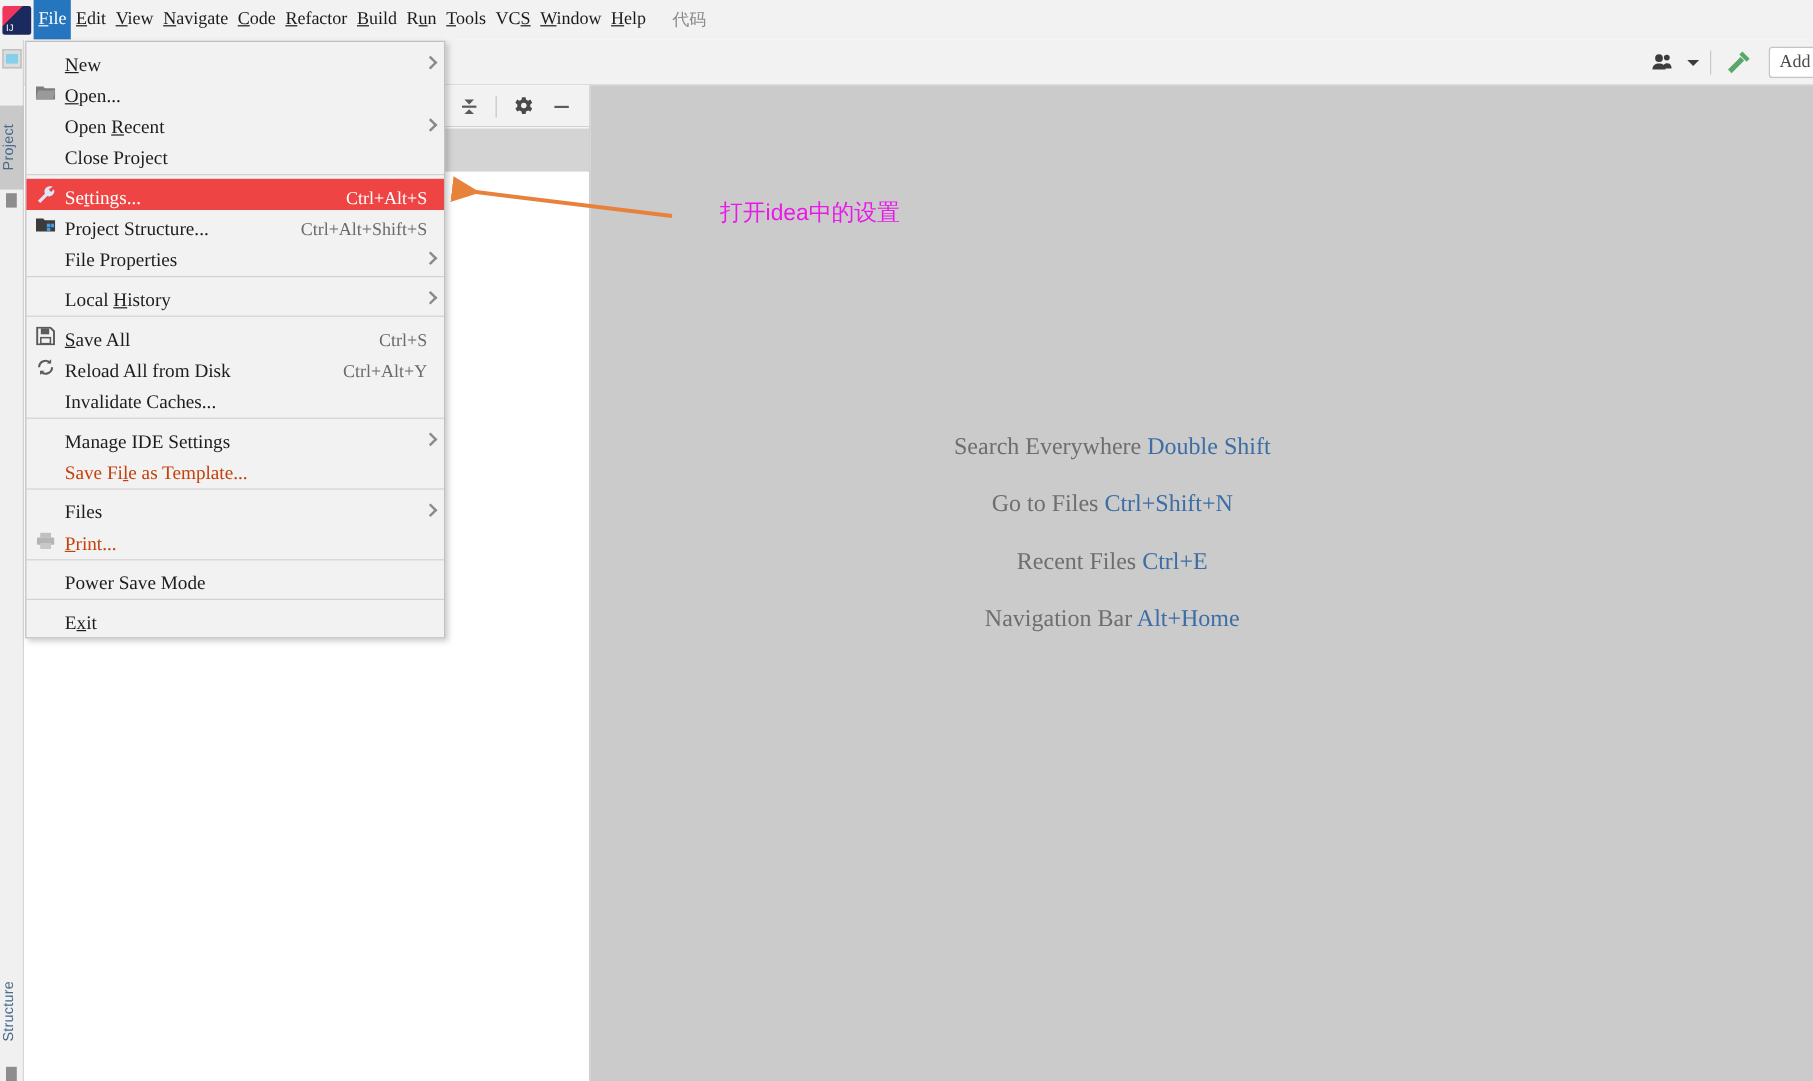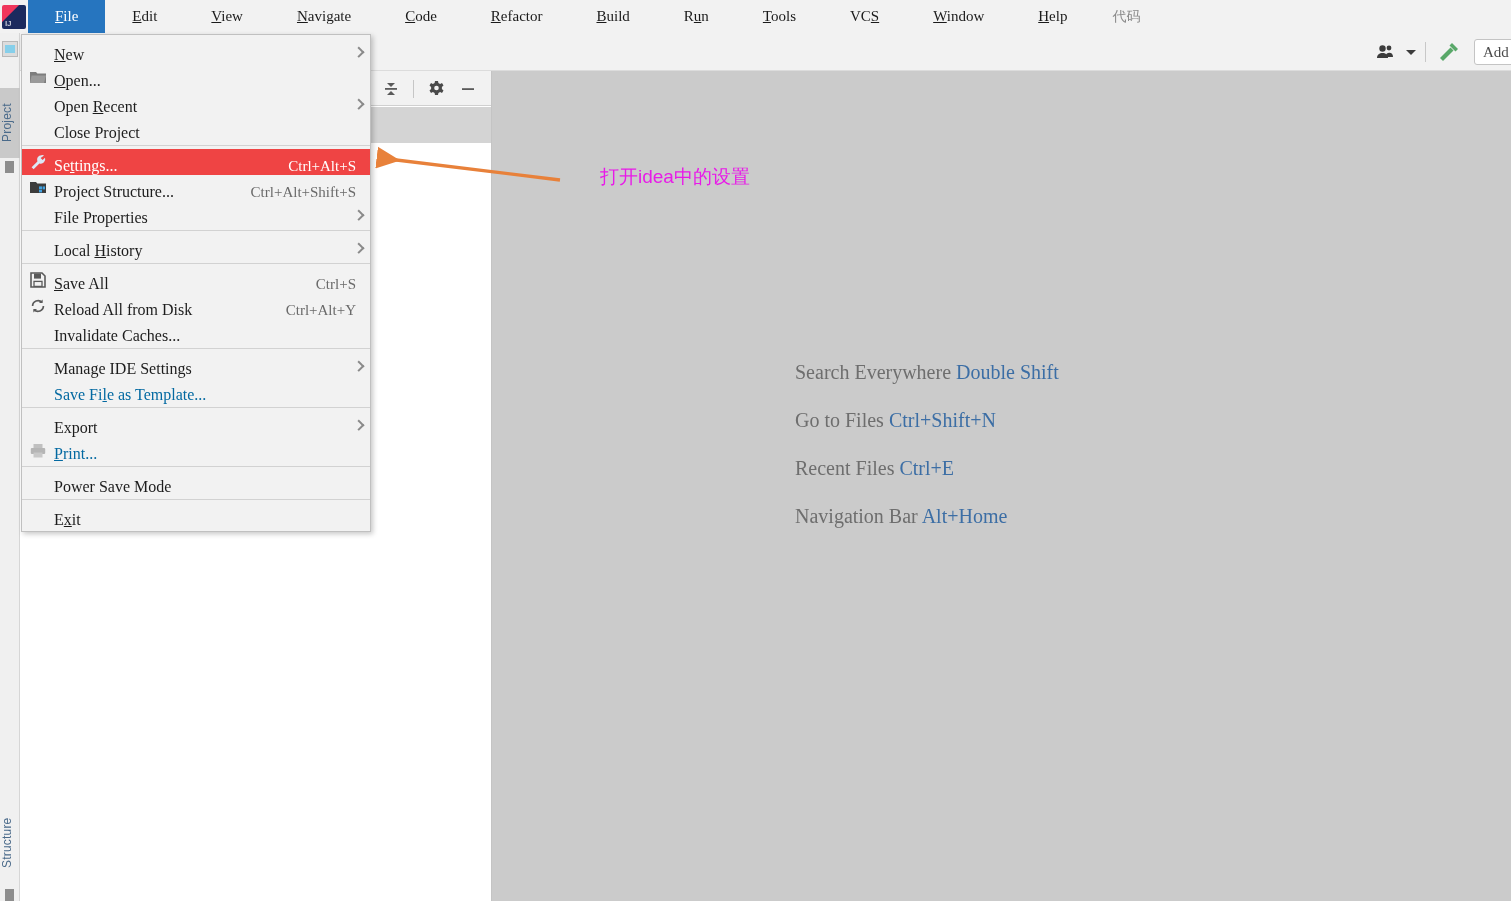--- a/index.html
+++ b/index.html
@@ -21,21 +21,21 @@
     width: 24px; height: 24px; margin-left: 2px; margin-right: 2px;
     position: relative; flex: none;
     background: linear-gradient(135deg,#f0365c 0%,#f0365c 35%,#1b2a5e 36%,#1b2a5e 100%);
     border-radius: 2px;
   }
   .ide-logo::after {
     content: "IJ"; position: absolute; left: 3px; bottom: 1px;
     font-size: 8px; color: #fff; font-family: "Liberation Sans", sans-serif;
   }
   .menubar-item {
-    height: 33px; padding: 0 27px;
+    height: 33px; padding: 0 4px;
     display: flex; align-items: center; justify-content: center;
     font-size: 15px; color: #1a1a1a; white-space: nowrap;
     font-family: "Liberation Serif", serif;
   }
   .menubar-item.active { background: #2675bf; color: #ffffff; }
   .menubar-item u { text-decoration: underline; }
   .menubar-extra {
     margin-left: 18px; font-size: 14px; color: #8a8a8a;
     font-family: "Liberation Sans", sans-serif;
   }
@@ -113,38 +113,39 @@
     position: absolute; left: 492px; top: 71px; width: 1019px; height: 830px;
     background: #cbcbcb;
   }
   .shortcut-list {
     position: absolute; left: 303px; top: 290px;
     display: flex; flex-direction: column; gap: 25px;
   }
   .shortcut-row {
     font-size: 20px; color: #6e6e6e; white-space: nowrap;
     font-family: "Liberation Serif", serif;
+    text-align: center;
   }
   .shortcut-row .keys { color: #3c6ea5; }
 
   
   .dropdown {
     position: absolute; left: 21px; top: 34px; width: 350px;
     background: #f2f2f2; border: 1px solid #c0c0c0;
     box-shadow: 2px 2px 5px rgba(0,0,0,.22);
     padding: 3px 0 2px 0;
   }
   .mi {
     position: relative; height: 26px; display: flex; align-items: flex-end;
     padding-left: 32px; padding-right: 14px;
     font-size: 16px; color: #1d1d1d; white-space: nowrap;
     font-family: "Liberation Serif", serif;
   }
   .mi.selected { background: #ef4444; color: #ffffff; }
-  .mi.disabled { color: #0369a1; }
+  .mi.disabled { color: #c2410c; }
   .mi .mi-label { flex: 1; }
   .mi .mi-label u { text-decoration: underline; }
   .mi .mi-accel {
     font-size: 15px; color: #6a6a6a; margin-left: 20px;
     font-family: "Liberation Serif", serif;
   }
   .mi.selected .mi-accel { color: #ffffff; }
   .mi .mi-arrow {
     position: absolute; right: 10px; top: 50%; transform: translateY(-50%);
     width: 8px; height: 8px; border-right: 2px solid #8a8a8a; border-top: 2px solid #8a8a8a;
@@ -378,21 +379,21 @@
       <div class="mi-divider"></div>
       <div class="mi">
         <span class="mi-label">Manage IDE Settings</span>
         <span class="mi-arrow"></span>
       </div>
       <div class="mi disabled">
         <span class="mi-label">Save Fi<u>l</u>e as Template...</span>
       </div>
       <div class="mi-divider"></div>
       <div class="mi">
-        <span class="mi-label">Export</span>
+        <span class="mi-label">Files</span>
         <span class="mi-arrow"></span>
       </div>
       <div class="mi disabled">
         <span class="mi-icon">
           <svg width="16" height="15" viewBox="0 0 16 15">
             <rect x="3.5" y="1" width="9" height="4" fill="#c0c0c0"></rect>
             <rect x="0.8" y="5" width="14.4" height="6" rx="1" fill="#b5b5b5"></rect>
             <rect x="3.5" y="9.5" width="9" height="5" fill="#c8c8c8"></rect>
           </svg>
         </span>

